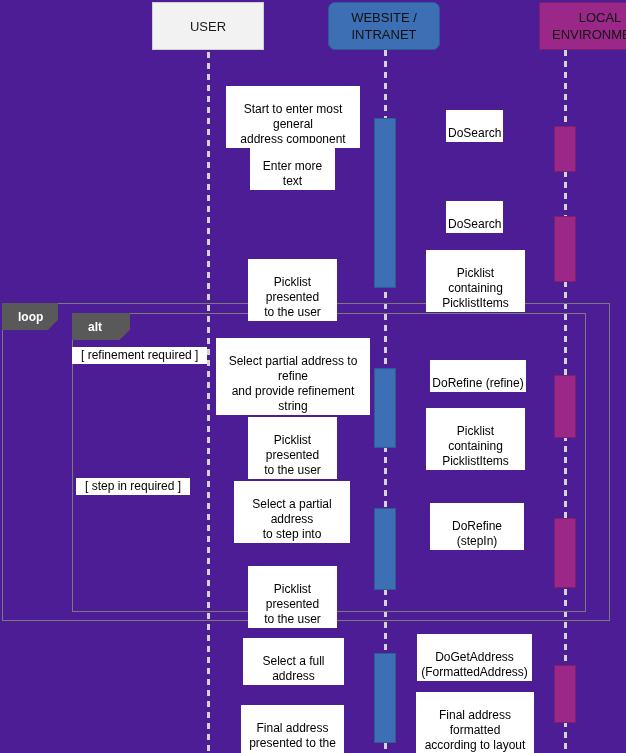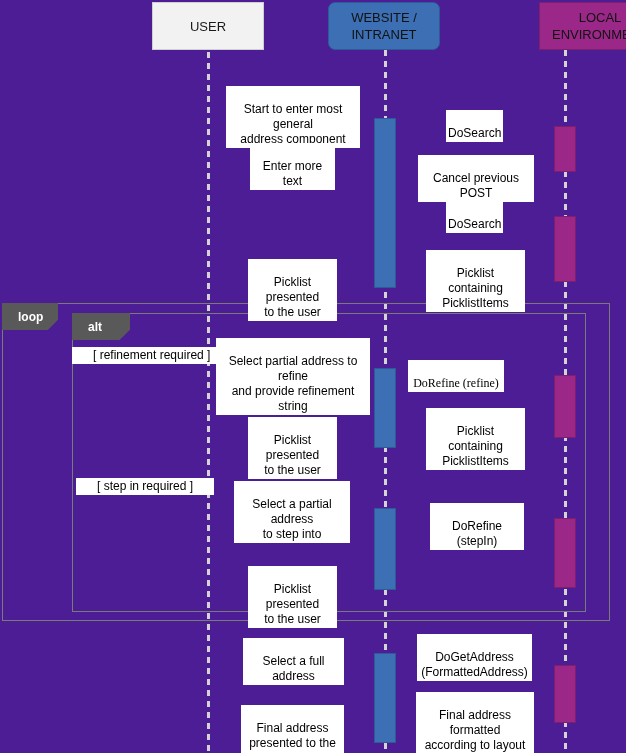--- a/index.html
+++ b/index.html
@@ -101,21 +101,21 @@
     padding-left: 16px;
     box-sizing: border-box;
     clip-path: polygon(0 0, 100% 0, 100% 62%, 82% 100%, 0 100%);
   }
   .guard {
     position: absolute;
     background: #ffffff;
     color: #000000;
     font-size: 12px;
     line-height: 15px;
-    padding: 1px 21px;
+    padding: 1px 9px;
     box-sizing: border-box;
     white-space: nowrap;
   }
 </style>
 </head>
 <body>
 
 <div id="canvas">
 
   <div class="lifeline" style="left:207px; top:52px;  height:701px;"></div>
@@ -170,44 +170,41 @@
   </div>
 
   <div class="msg" style="left:446px; top:110px; width:57px;">
     <span>DoSearch</span>
   </div>
 
   <div class="msg" style="left:250px; top:143px; width:85px;">
     <span>Enter more text</span>
   </div>
 
-  <div class="msg" style="left:418px; top:155px; width:116px;">
-    <span>Cancel previous POST</span>
-  </div>
 
   <div class="msg" style="left:446px; top:201px; width:57px;">
     <span>DoSearch</span>
   </div>
 
   <div class="msg" style="left:426px; top:250px; width:99px;">
     <span>Picklist containing
 PicklistItems</span>
   </div>
 
   <div class="msg" style="left:248px; top:259px; width:89px;">
     <span>Picklist presented
 to the user</span>
   </div>
 
   <div class="msg" style="left:216px; top:338px; width:154px;">
     <span>Select partial address to refine
 and provide refinement string</span>
   </div>
 
-  <div class="msg" style="left:408px; top:360px; width:96px;font-family:Liberation Serif, serif;">
+  <div class="msg" style="left:430px; top:360px; width:96px;">
     <span>DoRefine (refine)</span>
   </div>
 
   <div class="msg" style="left:426px; top:408px; width:99px;">
     <span>Picklist containing
 PicklistItems</span>
   </div>
 
   <div class="msg" style="left:248px; top:417px; width:89px;">
     <span>Picklist presented

